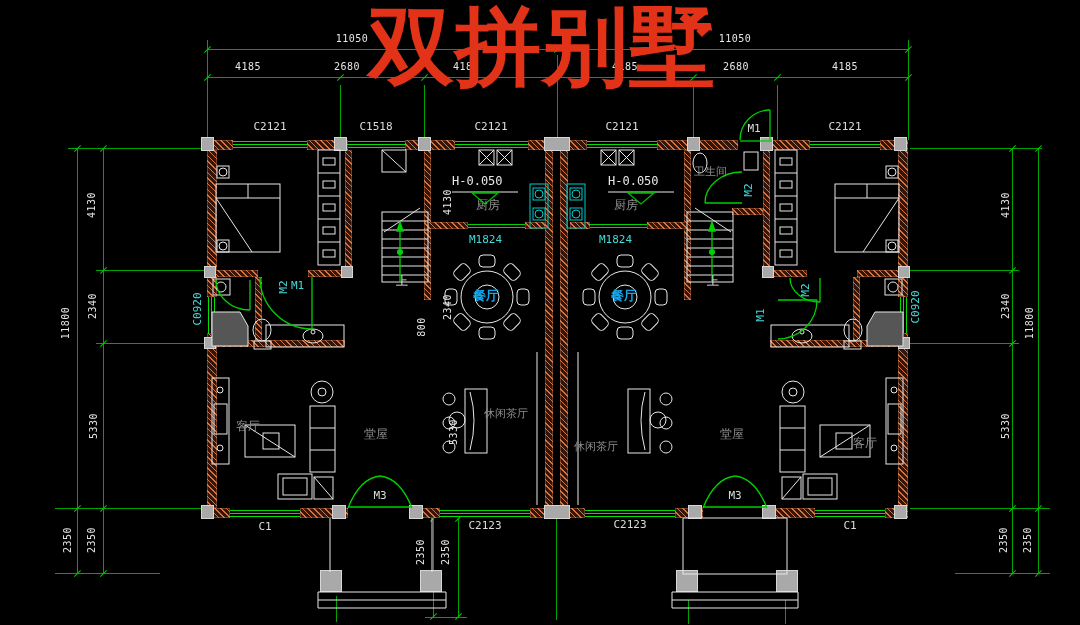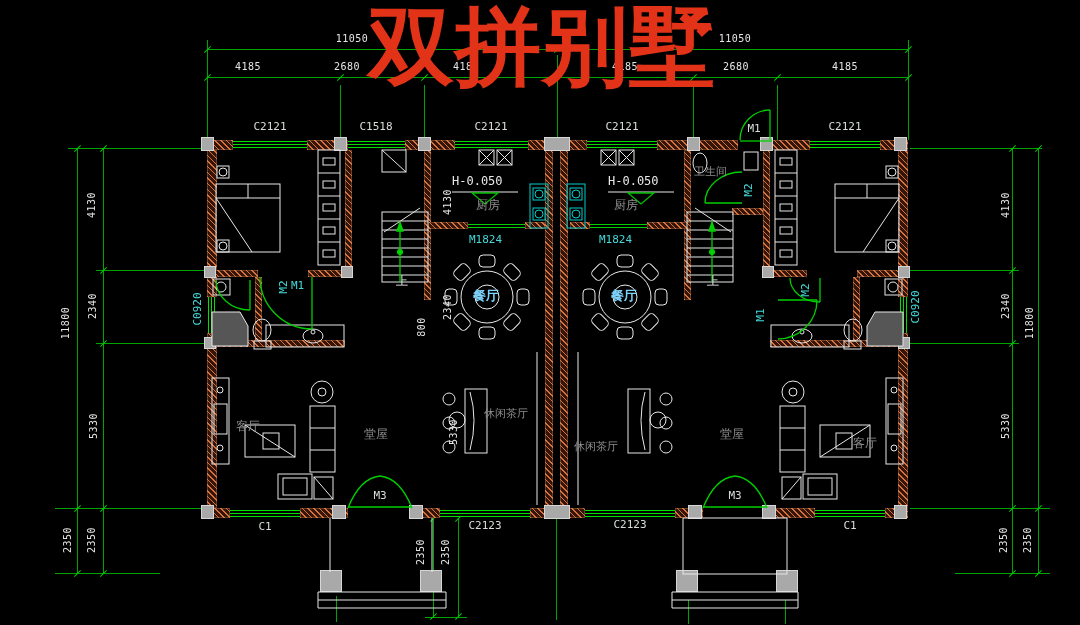--- a/index.html
+++ b/index.html
@@ -15,21 +15,21 @@
   .wh{height:7px;background:linear-gradient(to bottom,#00df00 0 1px,#000 1px 3px,#00df00 3px 4px,#000 4px 6px,#00df00 6px 7px);z-index:13;}
   .wv{width:7px;background:linear-gradient(to right,#00df00 0 1px,#000 1px 3px,#00df00 3px 4px,#000 4px 6px,#00df00 6px 7px);z-index:13;}
   .wh2{height:4px;border-top:1px solid #00d000;border-bottom:1px solid #00d000;box-sizing:border-box;z-index:13;}
   .d{color:#e6e6e6;font-size:10px;line-height:12px;width:44px;text-align:center;z-index:30;letter-spacing:.5px;}
   .dv{transform:rotate(-90deg);transform-origin:center;width:36px;}
   .dv5{transform:rotate(-90deg);transform-origin:center;width:40px;}
   .lw{color:#d8ded8;font-size:11px;line-height:12px;width:50px;text-align:center;z-index:30;}
   .lc{color:#45d8d8;font-size:11px;line-height:12px;z-index:30;}
   .lr{color:#909090;font-size:12px;line-height:13px;z-index:30;font-family:"DejaVu Sans",sans-serif;}
   .lv{color:#e8e8e8;font-size:12px;line-height:13px;z-index:30;}
-  .red{color:#7dd3fc;font-weight:bold;font-size:13px;line-height:14px;z-index:30;font-family:"DejaVu Sans",sans-serif;text-align:center;}
+  .red{color:#0ea5e9;font-weight:bold;font-size:13px;line-height:14px;z-index:30;font-family:"DejaVu Sans",sans-serif;text-align:center;}
   .title{font-family:"DejaVu Sans",sans-serif;font-size:86px;line-height:96px;font-weight:900;
          color:#e23318;letter-spacing:1px;z-index:60;white-space:nowrap;}
   svg.fx{left:0;top:0;z-index:22;}
 </style>
 </head>
 <body>
 
 <div class="canvas">
 
   <div class="a gl" style="left:207px;top:49px;width:701px;height:1px"></div>

